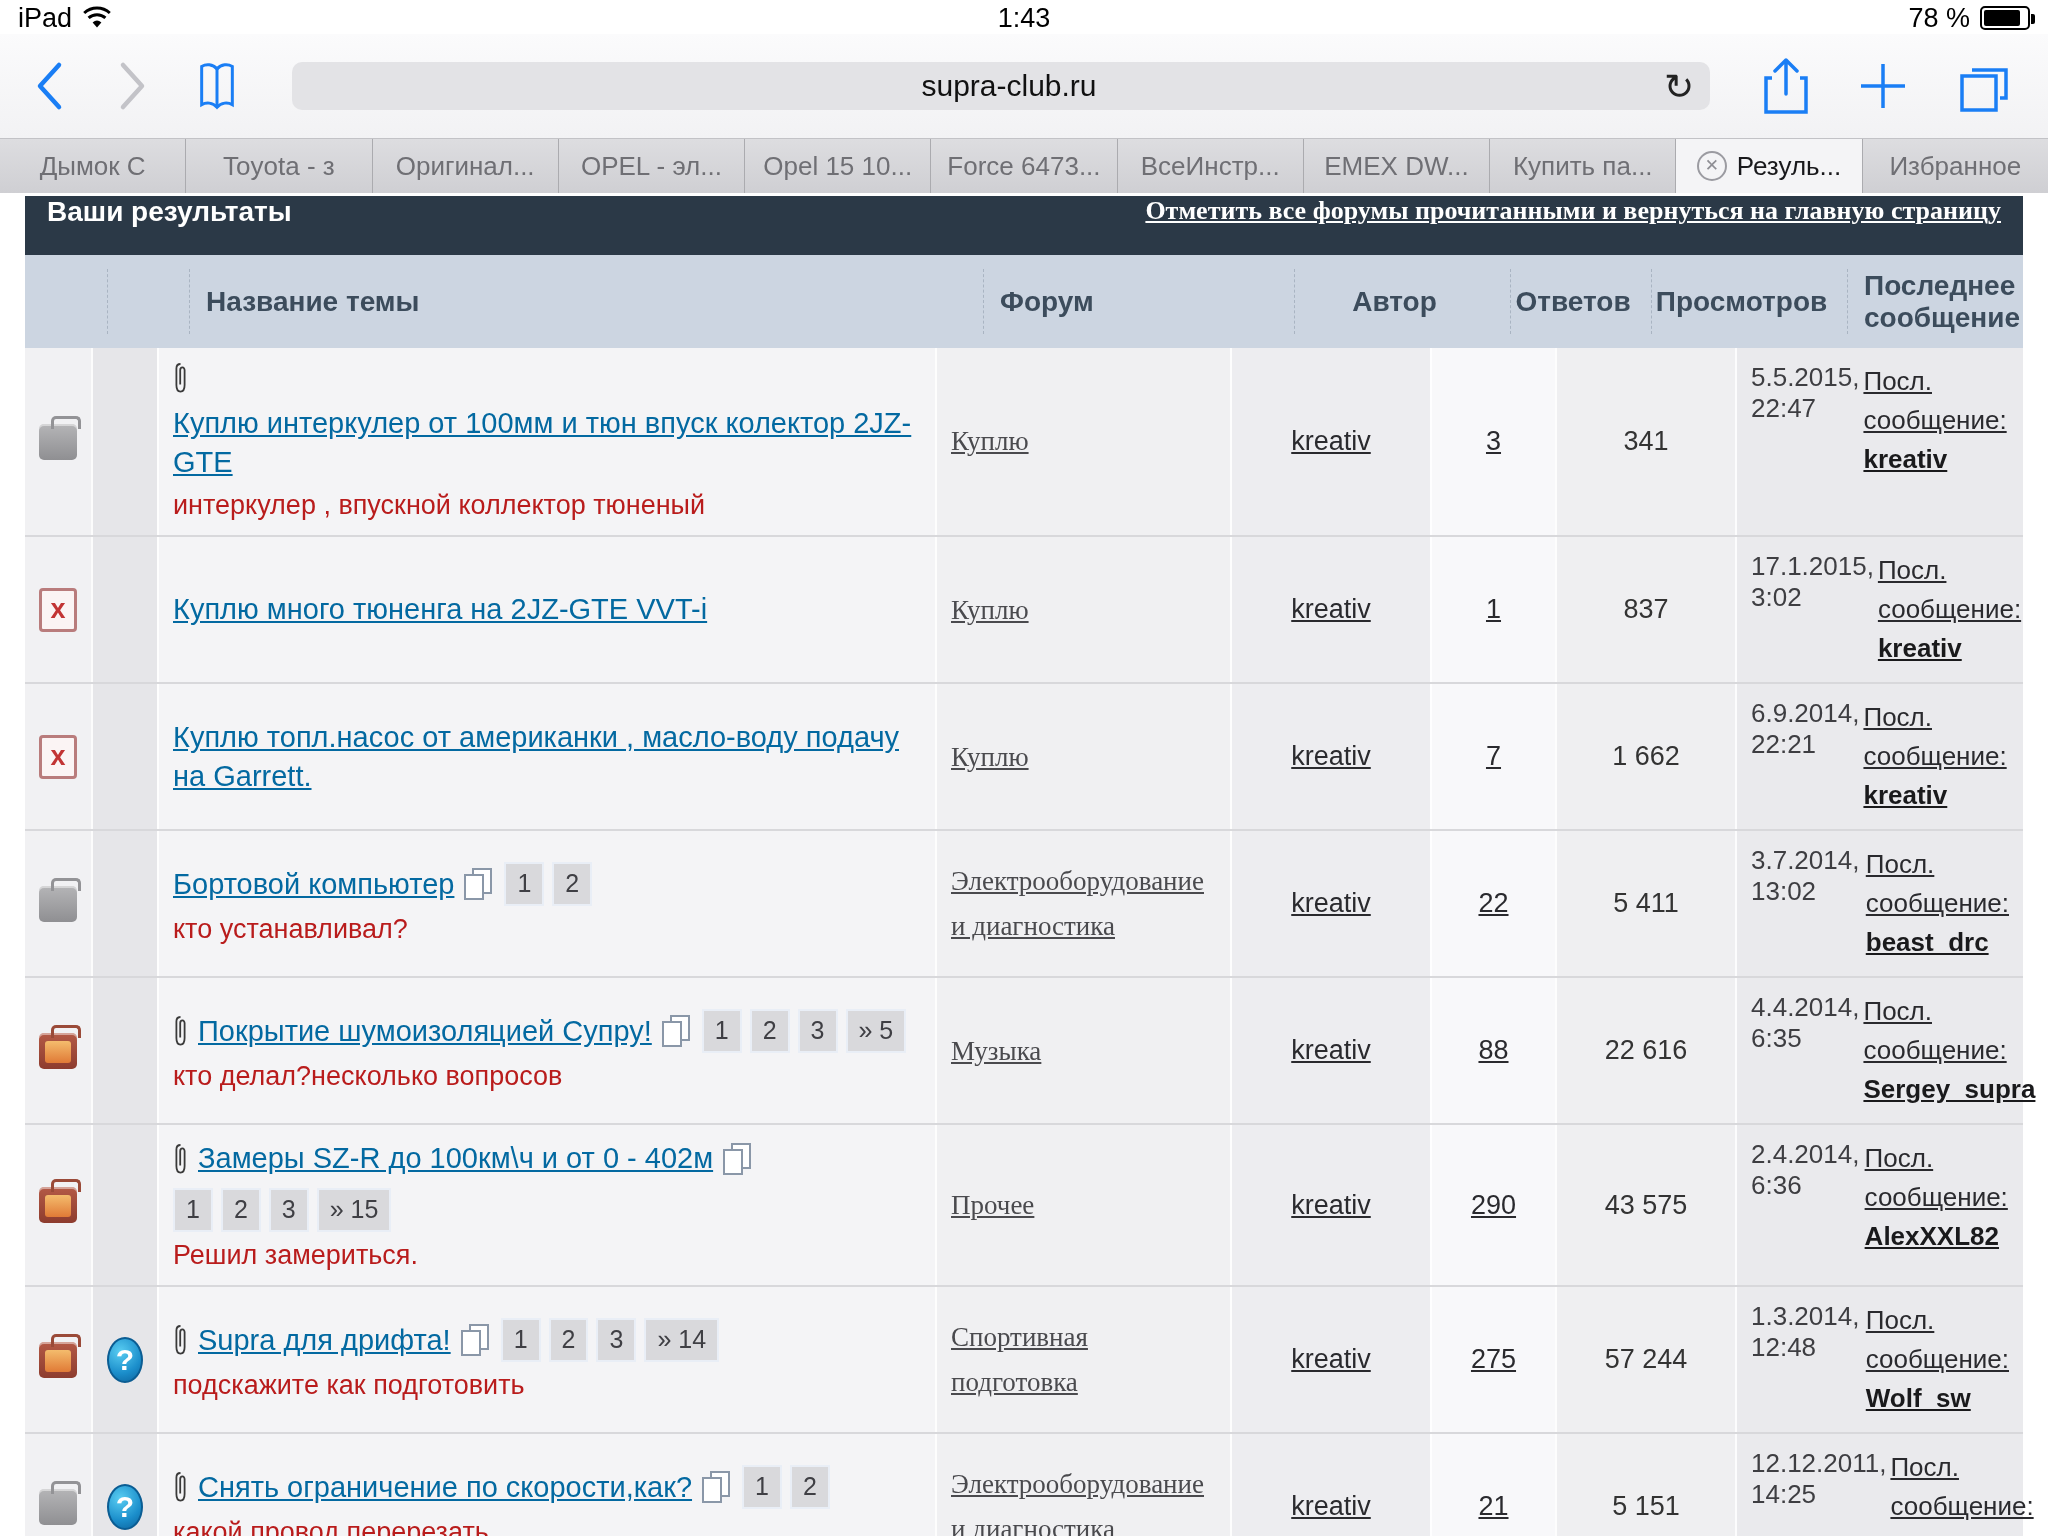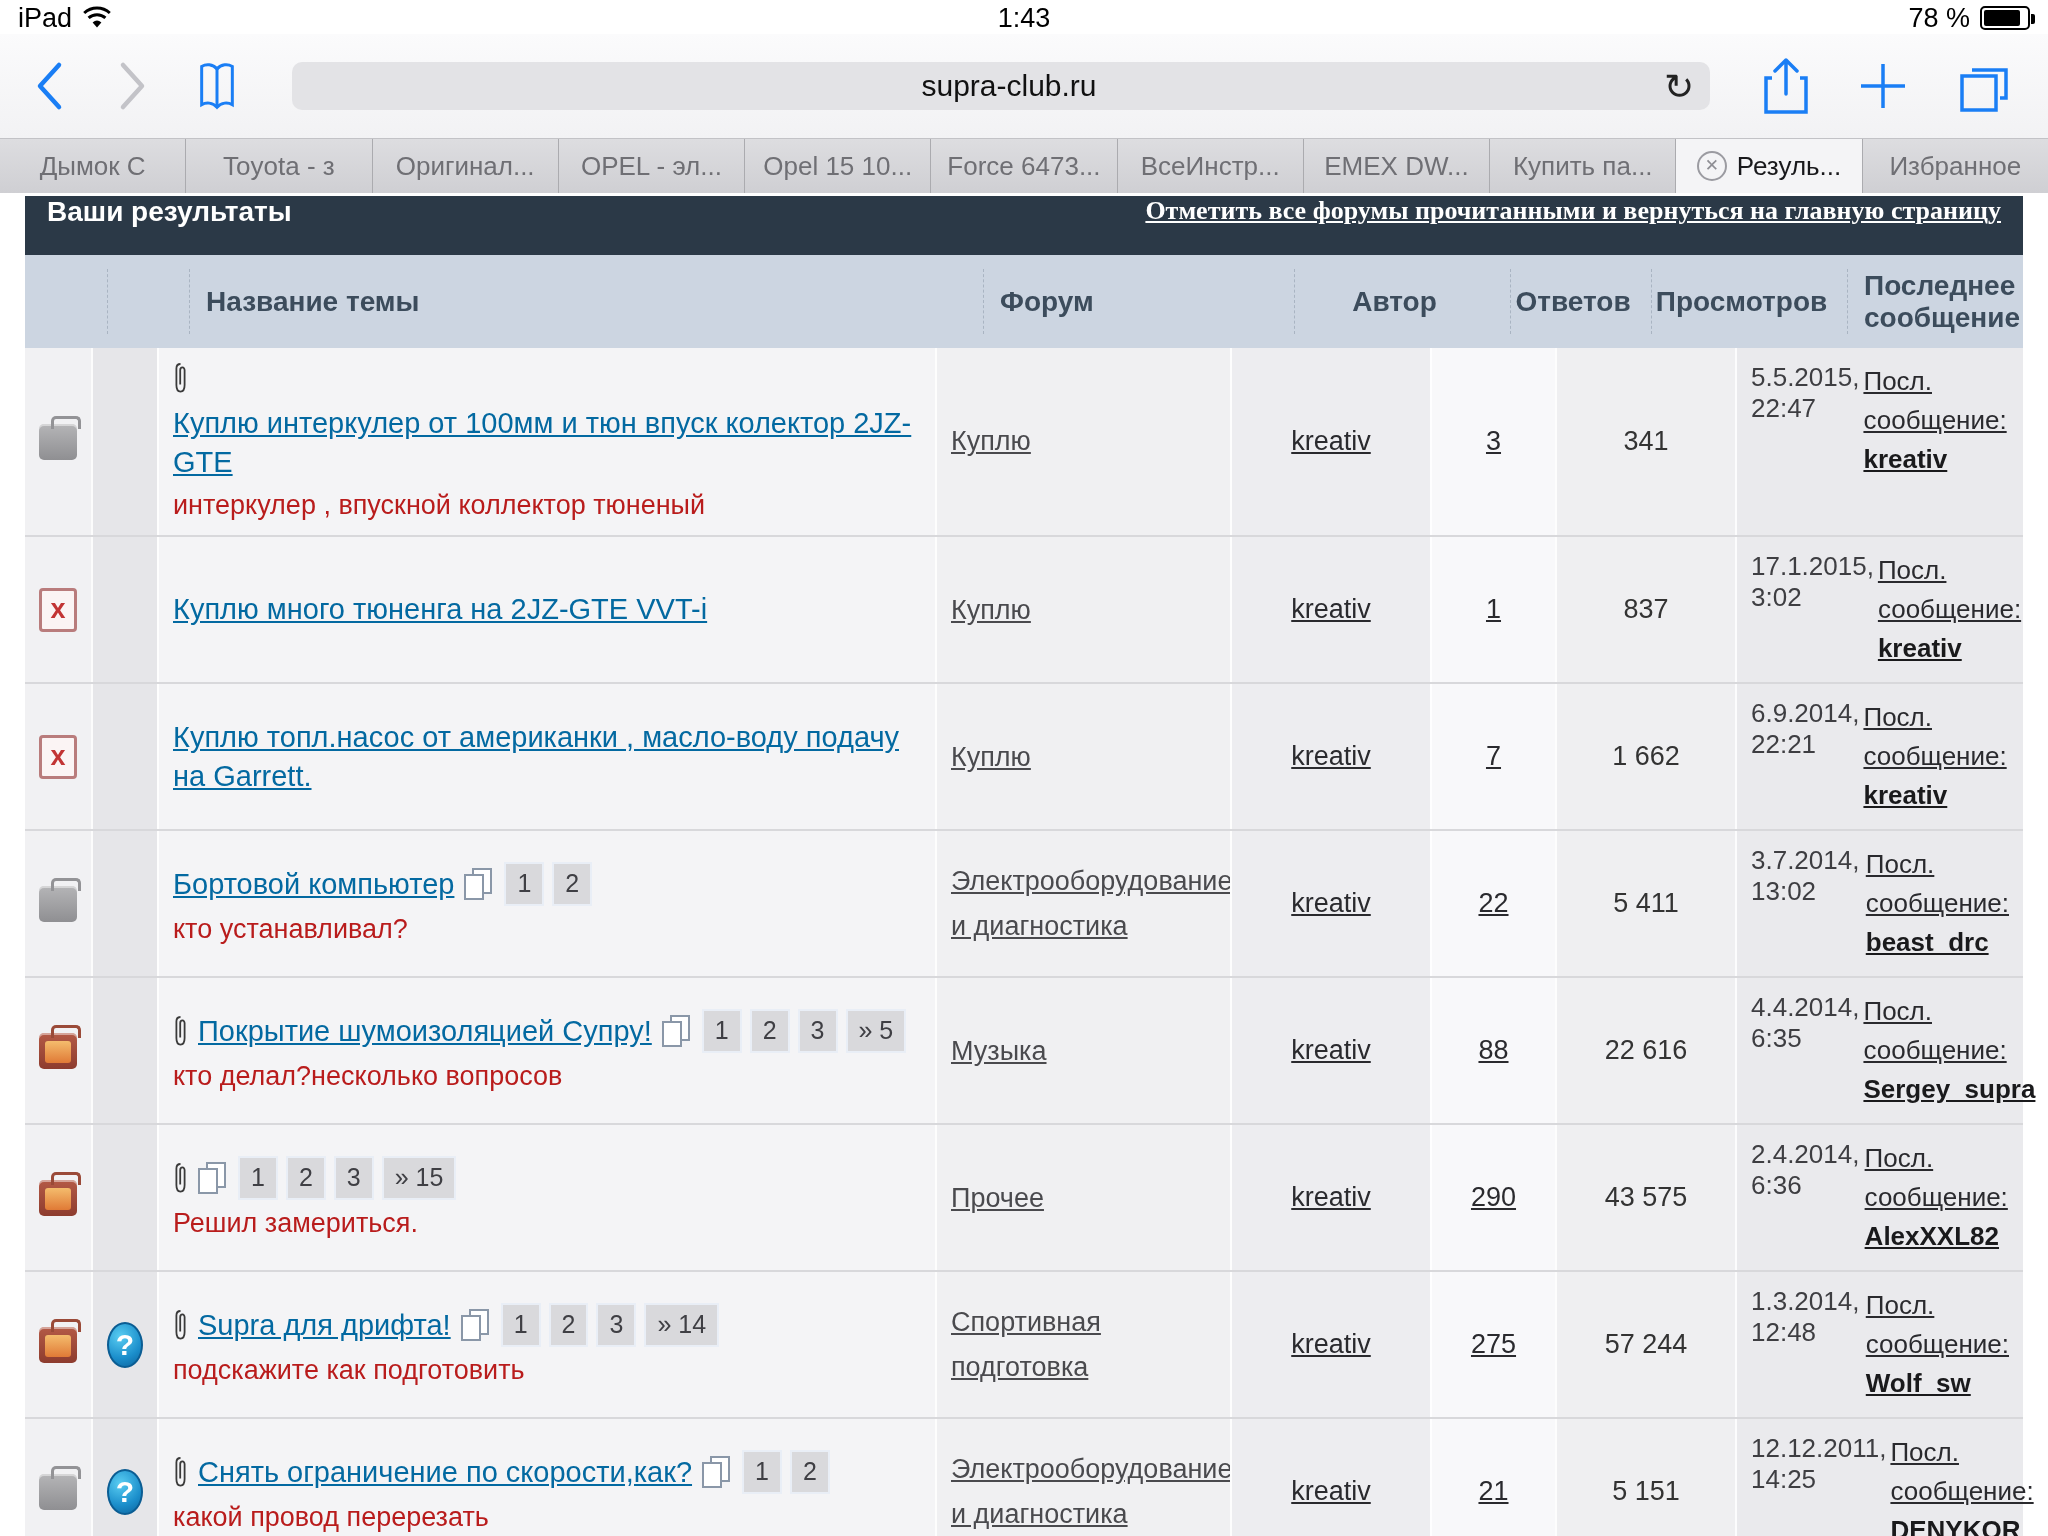--- a/index.html
+++ b/index.html
@@ -55,21 +55,21 @@
   .c-views{ width:180px; min-width:180px; }
   .c-last { width:288px; min-width:288px; }
 
   .trow { display:flex; border-top:2px solid #d8d8db; min-height:104px; align-items:stretch; font-size:27px; }
   .trow:first-child { border-top:none; }
   .trow .c { display:flex; align-items:center; padding:14px 14px; border-left:2px solid rgba(255,255,255,.85); }
   .trow .c:first-child { border-left:none; }
   .trow .c-icon   { background:#f1f1f3; justify-content:center; }
   .trow .c-q      { background:#e6e6e9; justify-content:center; }
   .trow .c-topic  { background:#f4f4f6; flex-direction:column; align-items:flex-start; justify-content:center; gap:8px; }
-  .trow .c-forum  { background:#f0f0f2; }
+  .trow .c-forum  { background:#f0f0f2;font-family:Liberation Serif, serif; }
   .trow .c-author { background:#ededf0; justify-content:center; }
   .trow .c-replies{ background:#f8f8fa; justify-content:center; }
   .trow .c-views  { background:#efeff1; justify-content:center; color:#333; }
   .trow .c-last   { background:#eaeaed; flex-direction:row; align-items:flex-start; gap:4px; font-size:26px; }
 
   a.tlink { color:#0369a1; }
   a.flink { color:#4a4a4e; text-decoration:underline; line-height:1.65; }
   a.alink { color:#2a2a2e; text-decoration:underline; }
   a.rlink { color:#2a2a2e; text-decoration:underline; }
   .title-line { display:flex; align-items:center; gap:10px; flex-wrap:wrap; line-height:1.35; font-size:29px; }
@@ -456,20 +456,21 @@
     <div class="c c-q">
       
     </div>
     <div class="c c-topic">
       <div class="title-line">
         <span class="clip">
           <svg width="15" height="32" viewBox="0 0 15 32">
                   <path d="M7.5 2 C4.8 2 3.4 3.9 3.4 6.4 L3.4 23 C3.4 27 5 29.6 7.5 29.6 C10 29.6 11.6 27 11.6 23 L11.6 8.2 C11.6 6.6 10.7 5.4 9.4 5.4 C8.1 5.4 7.2 6.6 7.2 8.2 L7.2 22.4" fill="none" stroke="#3a3a3a" stroke-width="1.8"></path>
                 </svg>
         </span>
+        <a class="tlink" href="#">Замеры SZ-R до 100км\ч и от 0 - 402м</a>
         <span class="multipage">
                 <i></i>
                 <i></i>
               </span>
         <span class="pages-line pages-inline">
                 <span class="page-btn">1</span>
                 <span class="page-btn">2</span>
                 <span class="page-btn">3</span>
                 <span class="page-btn">» 15</span>
               </span>

